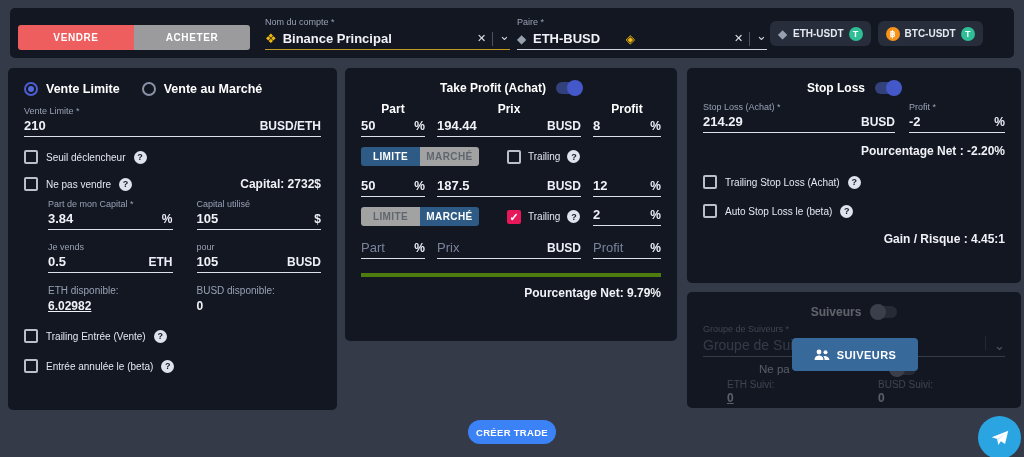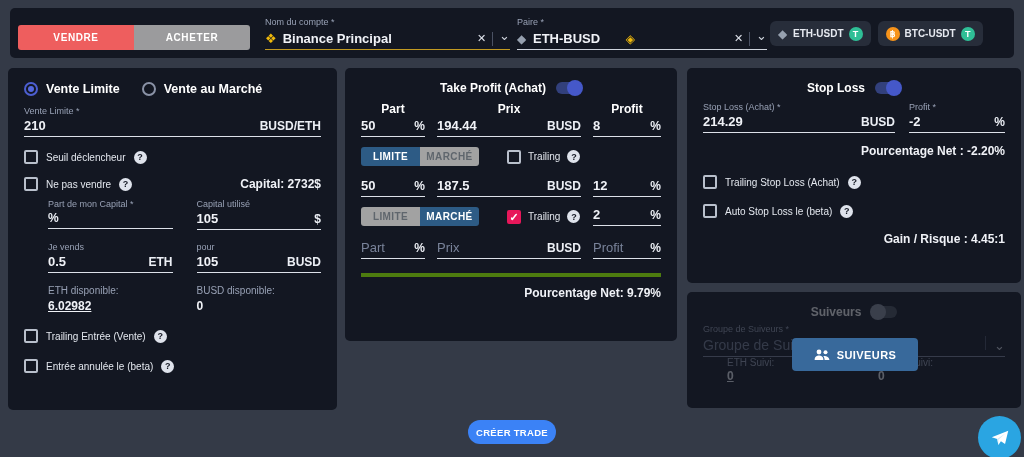--- a/index.html
+++ b/index.html
@@ -178,20 +178,21 @@
         <span class="cblab">Ne pas vendre</span>
         <span class="helpico">?</span>
       </span>
       <span class="netline" style="font-size:12px">Capital: 2732$</span>
     </div>
 
     <div class="grid2" style="margin-bottom:12px">
       <div>
         <div class="flabel">Part de mon Capital *</div>
         <div class="frow">
+          <span class="fval">3.84</span>
           <span class="fsuf">%</span>
         </div>
       </div>
       <div>
         <div class="flabel">Capital utilisé</div>
         <div class="frow">
           <span class="fval">105</span>
           <span class="fsuf">$</span>
         </div>
       </div>
@@ -377,20 +378,26 @@
         <span class="ttl">Suiveurs</span>
         <span class="toggle off">
             <span class="knob"></span>
           </span>
       </div>
       <div class="flabel">Groupe de Suiveurs *</div>
       <div class="frow" style="border-bottom-color:#8089a0">
         <span class="fval ph" style="font-size:14px">Groupe de Suiveurs</span>
         <span class="vdiv"></span>
         <span class="chev" style="margin-left:8px">⌄</span>
+      </div>
+      <div class="nepa-row">
+        <span class="nepa">Ne pa</span>
+        <span class="toggle off">
+            <span class="knob"></span>
+          </span>
       </div>
       <div class="grid2">
         <div>
           <div class="availlab" style="margin-bottom:1px">ETH Suivi:</div>
           <div class="availval u">0</div>
         </div>
         <div>
           <div class="availlab" style="margin-bottom:1px">BUSD Suivi:</div>
           <div class="availval">0</div>
         </div>

